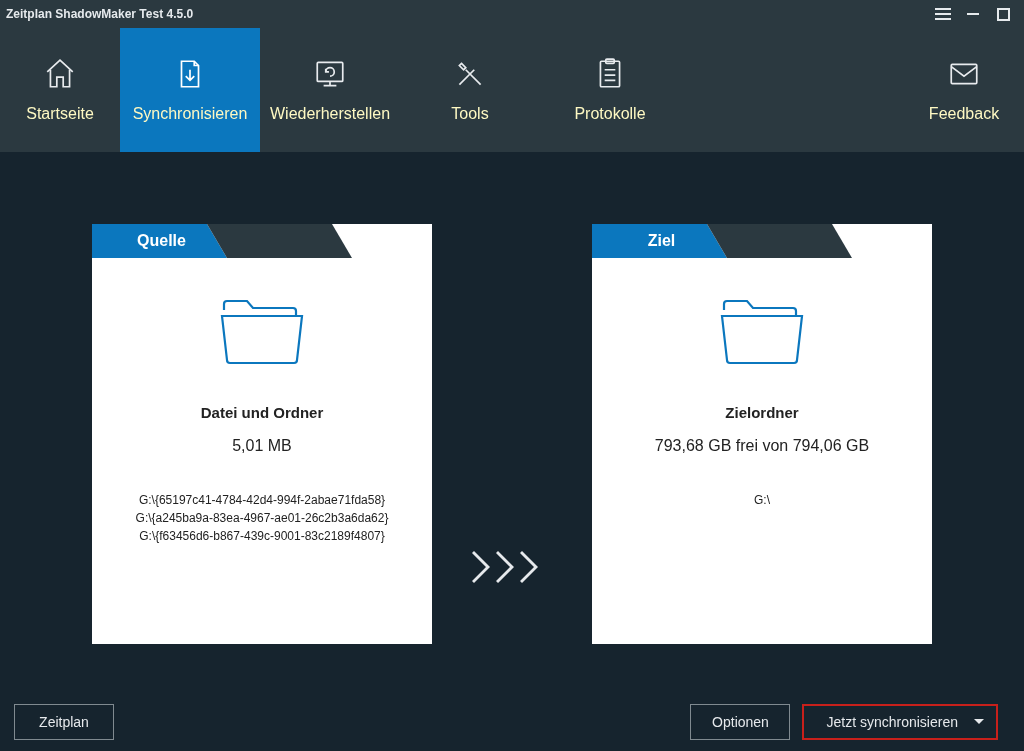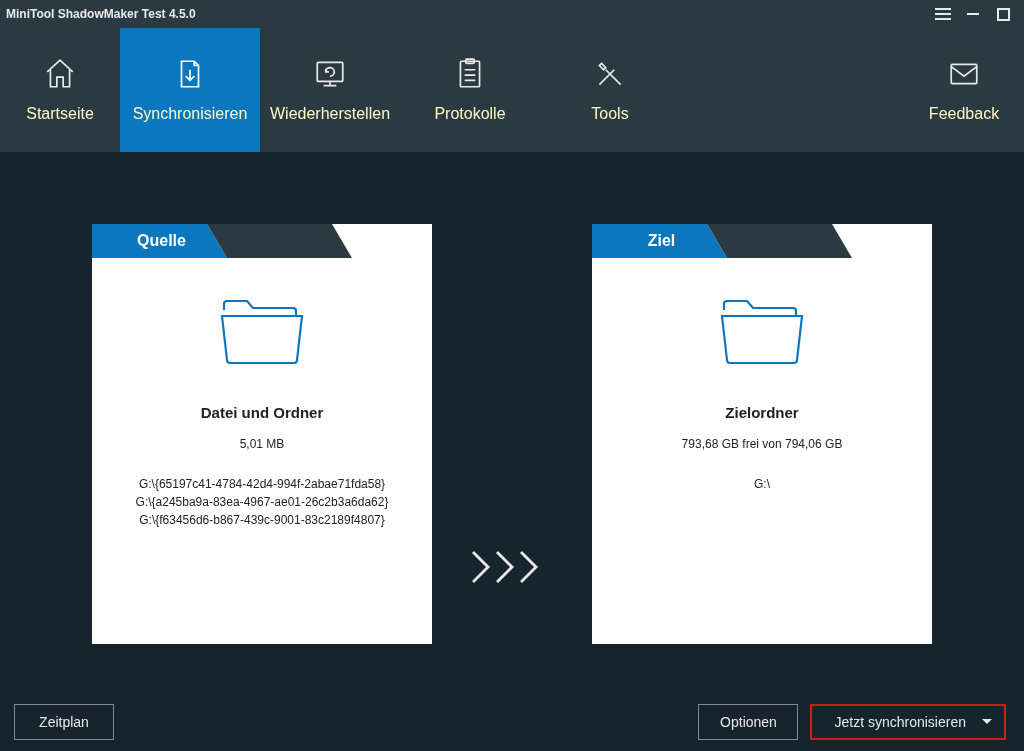--- a/index.html
+++ b/index.html
@@ -58,51 +58,51 @@
     position: absolute; left: 0; top: 0; width: 115px; height: 34px;
     display: flex; align-items: center; justify-content: center;
     color: #ffffff; font-size: 16px; font-weight: 600; z-index: 2; margin-left: 12px;
   }
   .panel-body {
     flex: 1; display: flex; flex-direction: column; align-items: center;
     color: #1b1b1b; padding: 30px 18px 4px 18px; text-align: center;
   }
   .folder-icon { margin-top: 8px; margin-bottom: 36px; }
   .panel-title { font-size: 15px; font-weight: 700; color: #222; margin-bottom: 16px; }
-  .panel-sub   { font-size: 12px; color: #222; margin-bottom: 24px; }
+  .panel-sub   { font-size: 16px; color: #222; margin-bottom: 36px; }
   .panel-lines { font-size: 12px; color: #222; line-height: 1.5; }
   .panel-lines div { white-space: nowrap; }
 
   .arrows {
     align-self: center; margin-top: 158px; display: flex; gap: 0px;
   }
   .arrows svg { width: 80px; height: 36px; }
 
   
   .footer {
     height: 58px; background: #16242e; display: flex; align-items: center;
-    padding: 0 14px; gap: 12px; position: absolute; bottom: 0; left: 0; right: 4px;
+    padding: 0 14px; gap: 12px; position: absolute; bottom: 0; left: 0; right: 12px;
   }
   .footer .spacer { flex: 1; }
   .btn {
     height: 36px; min-width: 100px; padding: 0 18px; border: 1px solid #808a90;
     display: flex; align-items: center; justify-content: center; font-size: 14px;
     color: #e6e9ec; cursor: pointer; background: transparent;
   }
   .btn.primary {
     border: 2px solid #c8201b; min-width: 190px; padding: 0 12px 0 22px;
     justify-content: space-between; gap: 16px;
   }
   .btn.primary .caret { width: 10px; height: 10px; }
 </style>
 </head>
 <body>
 
 <div class="titlebar">
-  <span>MiniTool ShadowMaker Test 4.5.0</span>
+  <span>Zeitplan ShadowMaker Test 4.5.0</span>
   <div class="spacer"></div>
   <div class="win-btn">
     <svg width="16" height="12" viewBox="0 0 16 12" fill="none">
         <path d="M0 1h16M0 6h16M0 11h16" stroke-width="2"></path>
       </svg>
   </div>
   <div class="win-btn">
     <svg width="14" height="14" viewBox="0 0 14 14" fill="none">
         <path d="M1 7h12" stroke-width="2"></path>
       </svg>
@@ -134,34 +134,34 @@
     <svg viewBox="0 0 32 32" fill="none" stroke="#e8ebee" stroke-width="1.6">
         <rect x="4" y="5" width="24" height="18" rx="1"></rect>
         <path d="M10 27h12M16 23v4"></path>
         <path d="M12 14a4 4 0 1 1 4 4"></path>
         <path d="M12 11v3h3"></path>
       </svg>
     <span class="nav-label">Wiederherstellen</span>
   </div>
   <div class="nav-item">
     <svg viewBox="0 0 32 32" fill="none" stroke="#e8ebee" stroke-width="1.6">
-        <rect x="7" y="4" width="18" height="24" rx="1"></rect>
-        <rect x="12" y="2" width="8" height="4" rx="1"></rect>
-        <path d="M11 12h10M11 17h10M11 22h10"></path>
-      </svg>
-    <span class="nav-label">Protokolle</span>
-  </div>
-  <div class="nav-item">
-    <svg viewBox="0 0 32 32" fill="none" stroke="#e8ebee" stroke-width="1.6">
         <path d="M6 26L20 12"></path>
         <path d="M20 12a5 5 0 1 1 0 0"></path>
         <path d="M26 26L12 12"></path>
         <path d="M8 6l4 4-2 2-4-4z"></path>
       </svg>
     <span class="nav-label">Tools</span>
+  </div>
+  <div class="nav-item">
+    <svg viewBox="0 0 32 32" fill="none" stroke="#e8ebee" stroke-width="1.6">
+        <rect x="7" y="4" width="18" height="24" rx="1"></rect>
+        <rect x="12" y="2" width="8" height="4" rx="1"></rect>
+        <path d="M11 12h10M11 17h10M11 22h10"></path>
+      </svg>
+    <span class="nav-label">Protokolle</span>
   </div>
   <div class="nav-item feedback">
     <svg viewBox="0 0 32 32" fill="none" stroke="#e8ebee" stroke-width="1.6">
         <rect x="4" y="7" width="24" height="18" rx="1"></rect>
         <path d="M4 9l12 9 12-9"></path>
       </svg>
     <span class="nav-label">Feedback</span>
   </div>
 </div>
 

